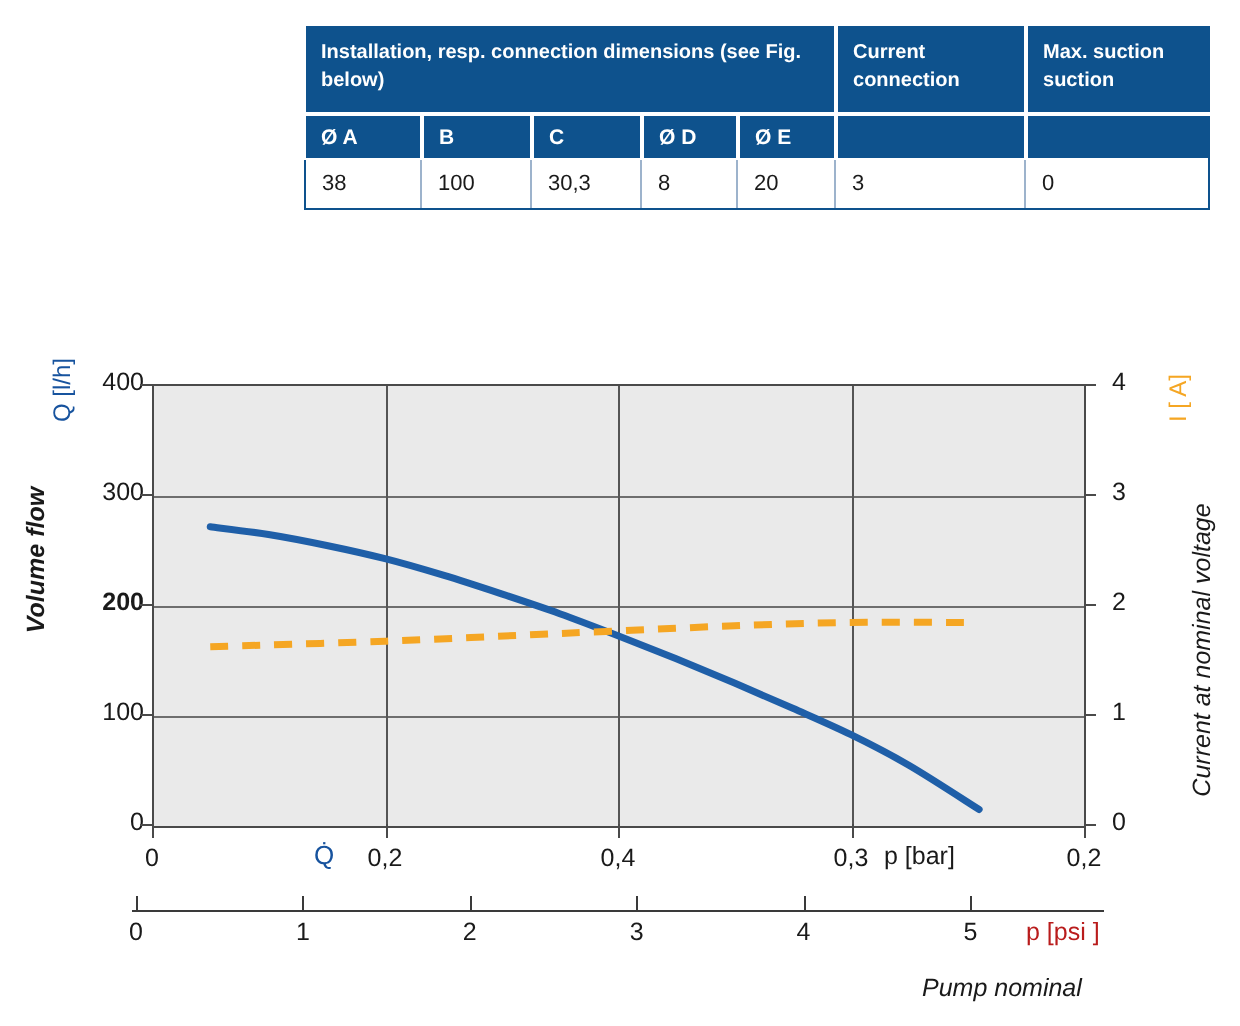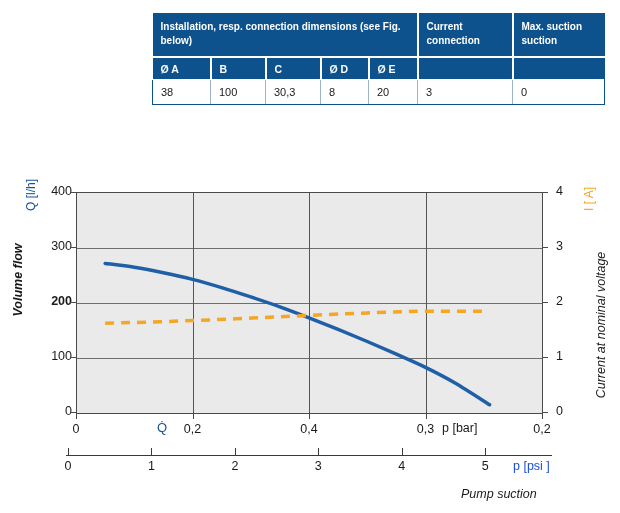--- a/index.html
+++ b/index.html
@@ -261,21 +261,21 @@
     margin-left: -20px;
     text-align: center;
     font-size: 12.5px;
     color: #1a1a1a;
   }
   #xlabel-psi {
     position: absolute;
     left: 513px;
     top: 289px;
     font-size: 12.5px;
-    color: #1d4ed8;
+    color: #b91c1c;
     white-space: nowrap;
   }
   #pump-pressure-caption {
     position: absolute;
     left: 461px;
     top: 317px;
     font-size: 12.5px;
     font-style: italic;
     color: #1a1a1a;
     white-space: nowrap;
@@ -407,14 +407,14 @@
       <div class="psi-mark" style="left: 318.345px;"></div>
       <div class="xtick-psi" style="left: 318.345px;">3</div>
       <div class="psi-mark" style="left: 401.793px;"></div>
       <div class="xtick-psi" style="left: 401.793px;">4</div>
       <div class="psi-mark" style="left: 485.241px;"></div>
       <div class="xtick-psi" style="left: 485.241px;">5</div>
     </div>
   <div id="xlabel-psi">p [psi ]</div>
 
   <div id="q-curve-label">Q̇</div>
-  <div id="pump-pressure-caption">Pump suction</div>
+  <div id="pump-pressure-caption">Pump nominal</div>
 </div>
 
 </body></html>

